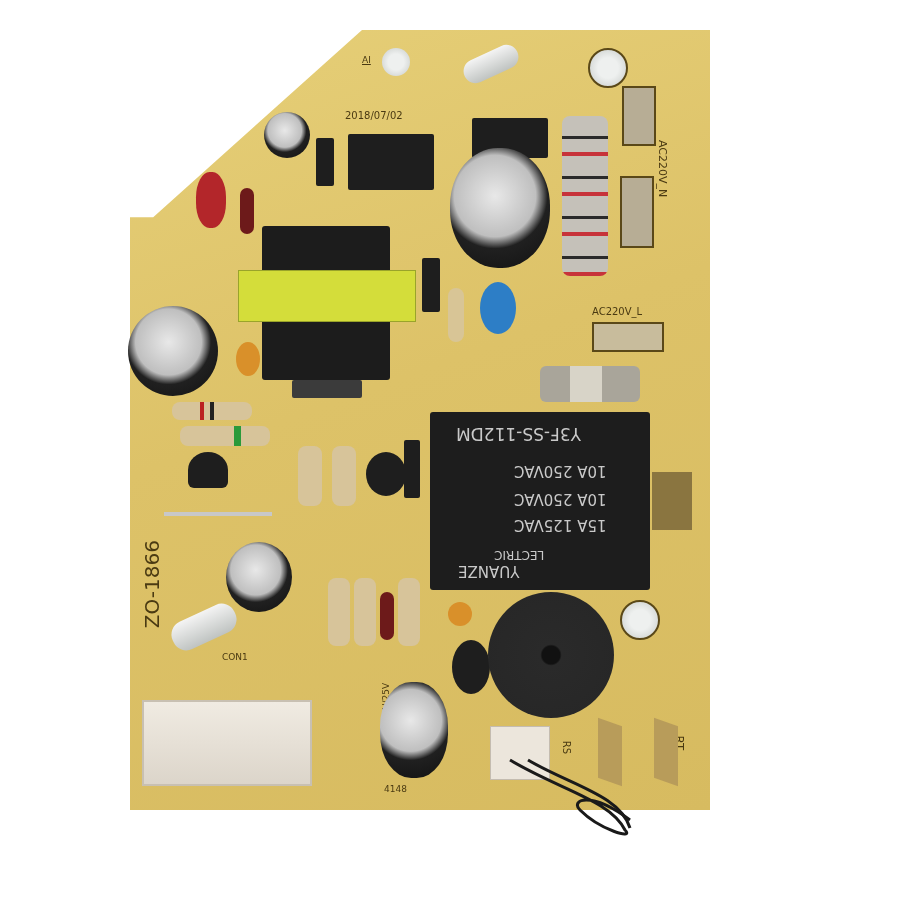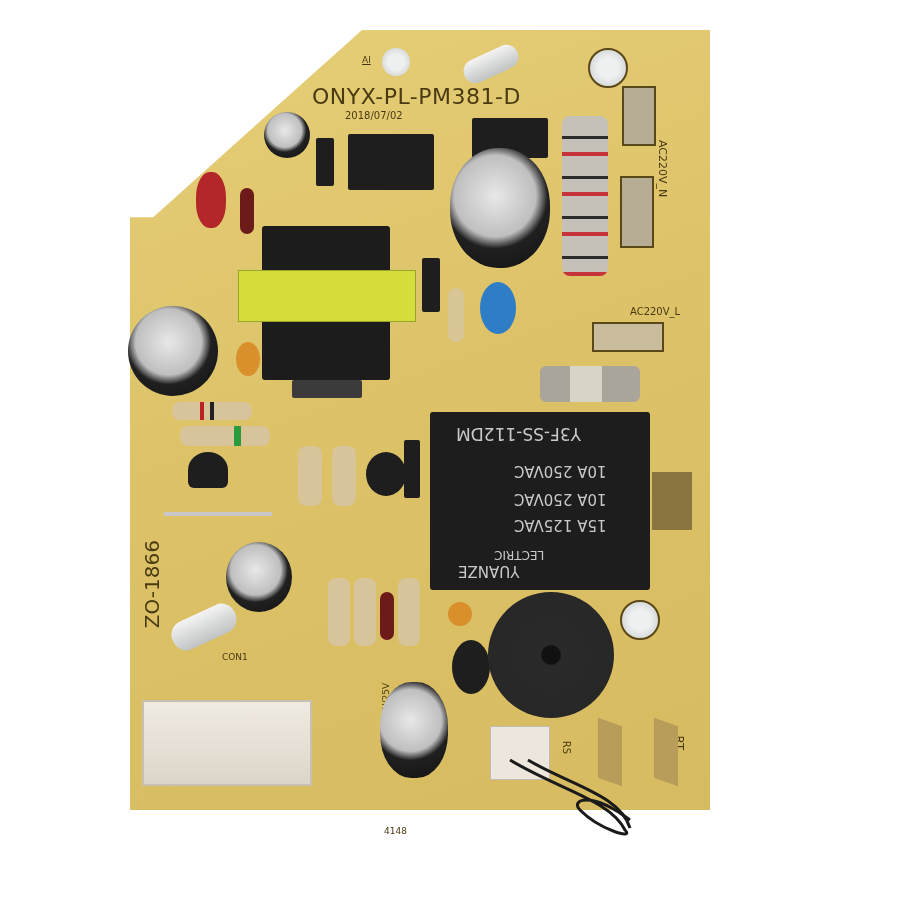--- a/index.html
+++ b/index.html
@@ -35,28 +35,27 @@
 <div class="scene">
   <div class="pcb"></div>
 
   <div class="hole" style="left:382px;top:48px;width:28px;height:28px;"></div>
   <div class="slot" style="left:462px;top:52px;width:58px;height:24px;"></div>
   <div class="hole" style="left:588px;top:48px;width:40px;height:40px;border:2px solid #5a4818;"></div>
   <div class="slot" style="left:170px;top:612px;width:68px;height:30px;"></div>
   <div class="hole" style="left:620px;top:600px;width:40px;height:40px;border:2px solid #5a4818;"></div>
 
   <span class="silk" style="left:362px;top:55px;font-size:9px;text-decoration:underline;">AI</span>
-  <span class="silk title">ONYX-PL-PM381-D</span>
   <span class="silk date">2018/07/02</span>
   <span class="silk vert" style="left:140px;top:540px;font-size:20px;">ZO-1866</span>
   <span class="silk vert" style="left:656px;top:140px;font-size:11px;transform:none;">AC220V_N</span>
-  <span class="silk" style="left:592px;top:306px;font-size:10px;margin-left:38px;">AC220V_L</span>
+  <span class="silk" style="left:592px;top:306px;font-size:10px;">AC220V_L</span>
   <span class="silk" style="left:222px;top:652px;font-size:9px;">CON1</span>
   <span class="silk" style="left:364px;top:700px;font-size:9px;transform:rotate(-90deg);">100U/25V</span>
-  <span class="silk" style="left:384px;top:784px;font-size:9px;margin-top:42px;">4148</span>
+  <span class="silk" style="left:384px;top:784px;font-size:9px;">4148</span>
   <span class="silk" style="left:560px;top:742px;font-size:10px;transform:rotate(90deg);">RS</span>
   <span class="silk" style="left:672px;top:736px;font-size:12px;transform:rotate(90deg);">RT</span>
 
   <div style="position:absolute;left:622px;top:86px;width:34px;height:60px;border:2px solid #5a4818;background:#b7ad95;"></div>
   <div style="position:absolute;left:620px;top:176px;width:34px;height:72px;border:2px solid #5a4818;background:#b7ad95;"></div>
   <div style="position:absolute;left:592px;top:322px;width:72px;height:30px;border:2px solid #5a4818;background:#c8bc9c;"></div>
   <div style="position:absolute;left:652px;top:472px;width:40px;height:58px;background:#8a7540;"></div>
 
   <div class="cap" style="left:264px;top:112px;width:46px;height:46px;"></div>
   <div class="ic" style="left:316px;top:138px;width:18px;height:48px;"></div>

